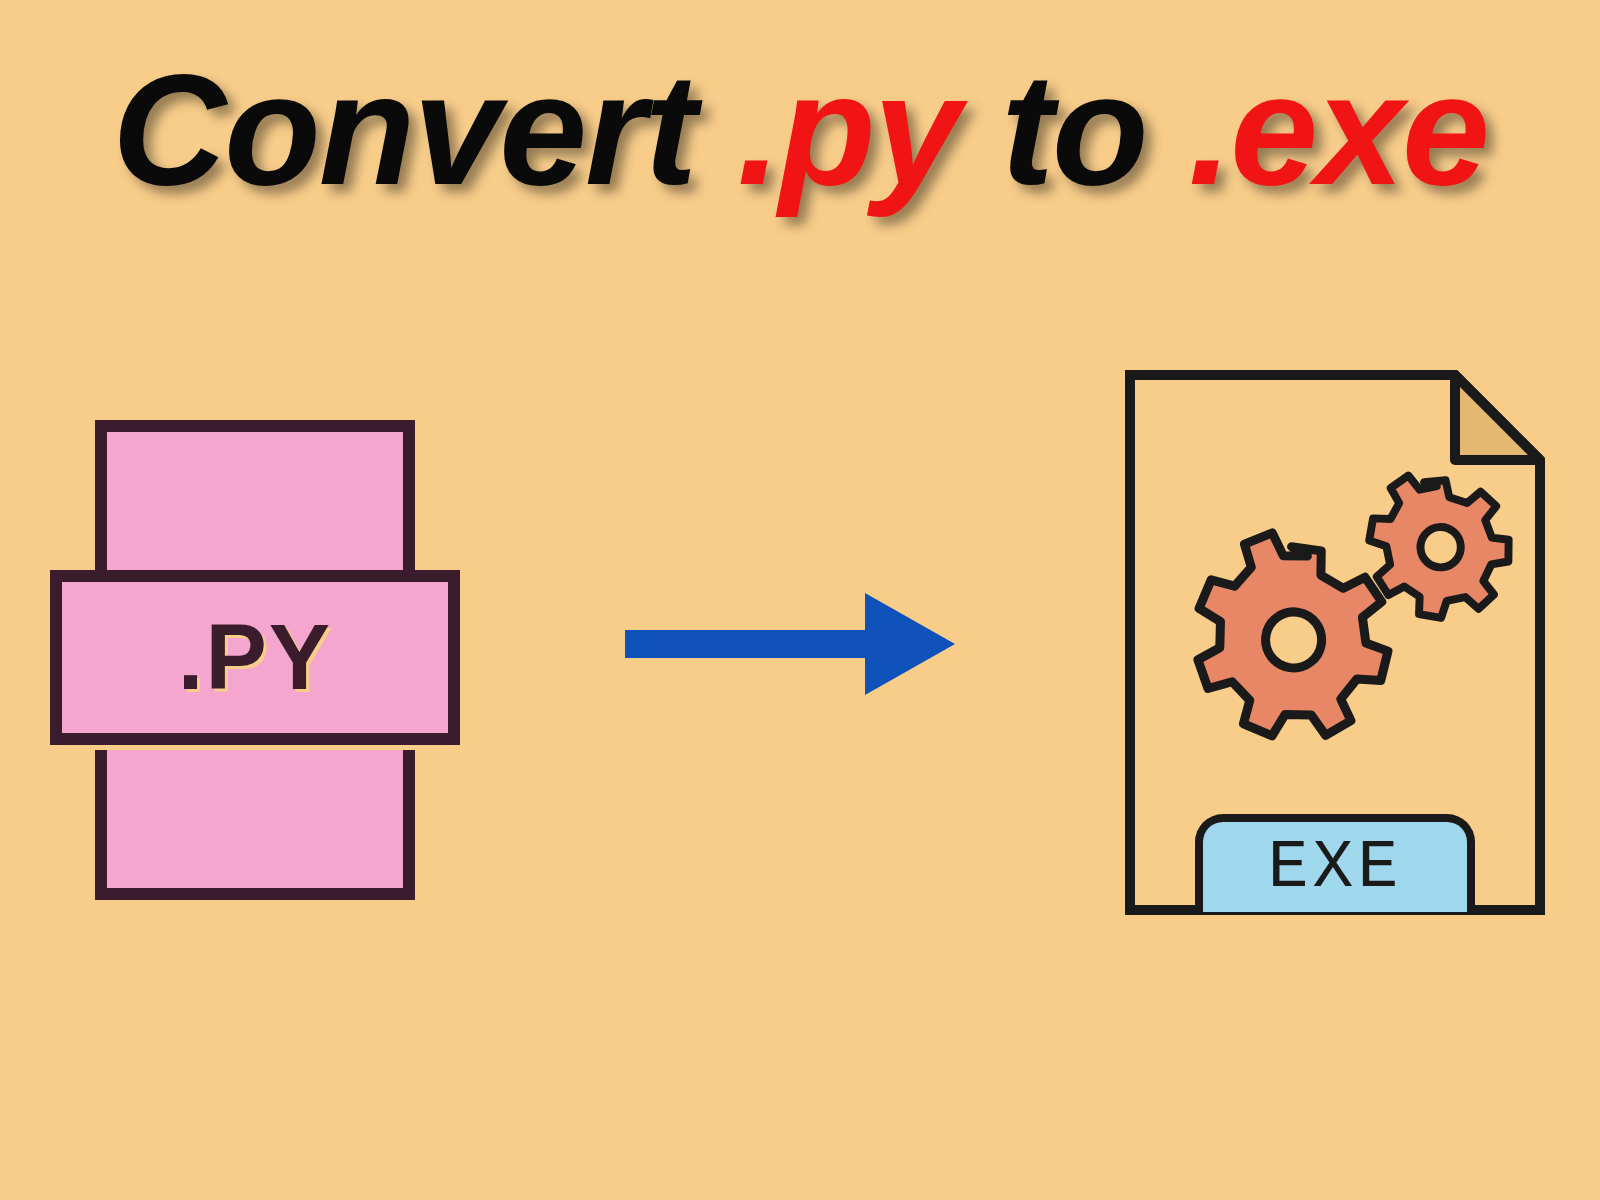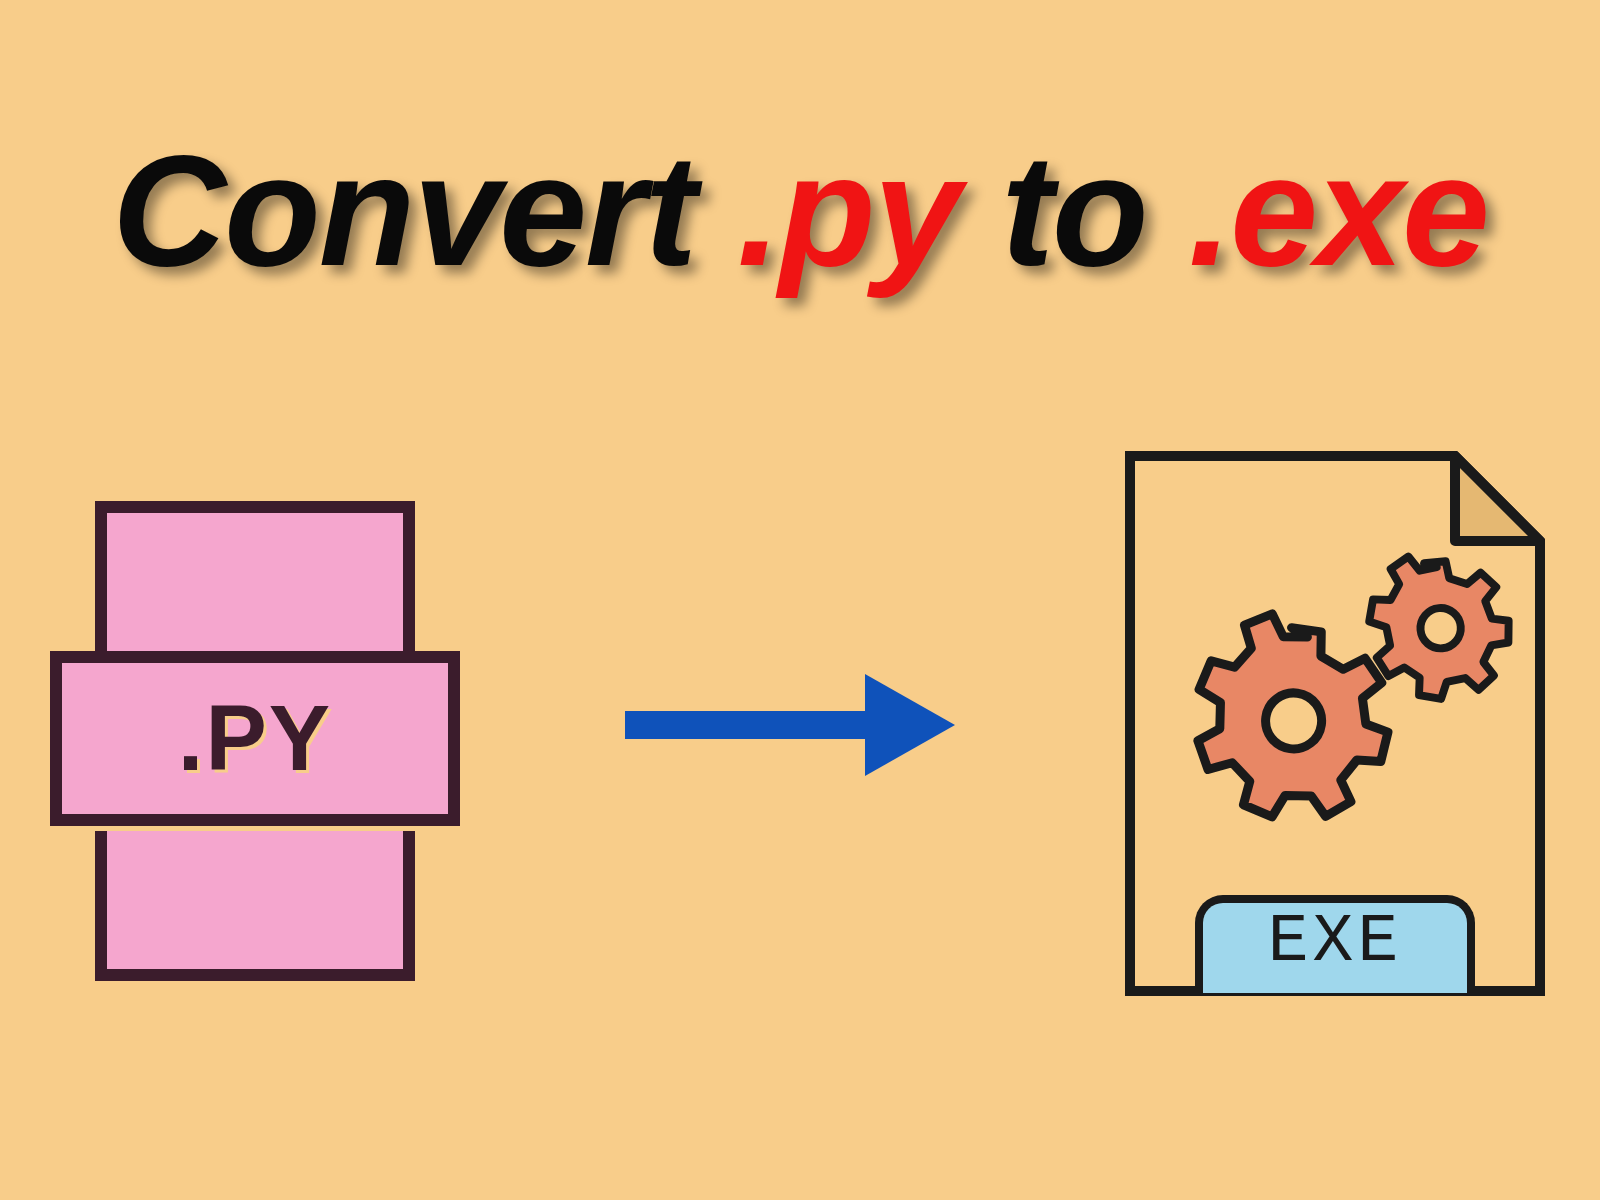--- a/index.html
+++ b/index.html
@@ -10,21 +10,21 @@
     
     body {
       width: 1600px;
       height: 1200px;
       background-color: #f8cd8a;
       font-family: Arial, Helvetica, sans-serif;
       overflow: hidden;
     }
     
     .title-container {
-      padding-top: 120px;
+      padding-top: 39px;
       text-align: center;
     }
     
     .title {
       font-size: 158px;
       font-weight: 900;
       font-style: italic;
       letter-spacing: -2px;
       text-shadow: 8px 8px 12px rgba(0,0,0,0.4);
     }
@@ -122,20 +122,21 @@
       bottom: 8px;
       left: 75px;
       width: 280px;
       height: 98px;
       background-color: #9fd7ec;
       border: 8px solid #1a1a1a;
       border-bottom: none;
       border-top-left-radius: 28px;
       border-top-right-radius: 28px;
       display: flex;
+      align-items: center;
       justify-content: center;
     }
     
     .exe-label-text {
       font-size: 68px;
       font-weight: 400;
       color: #1a1a1a;
       font-family: 'Courier New', monospace;
       letter-spacing: 4px;
     }

